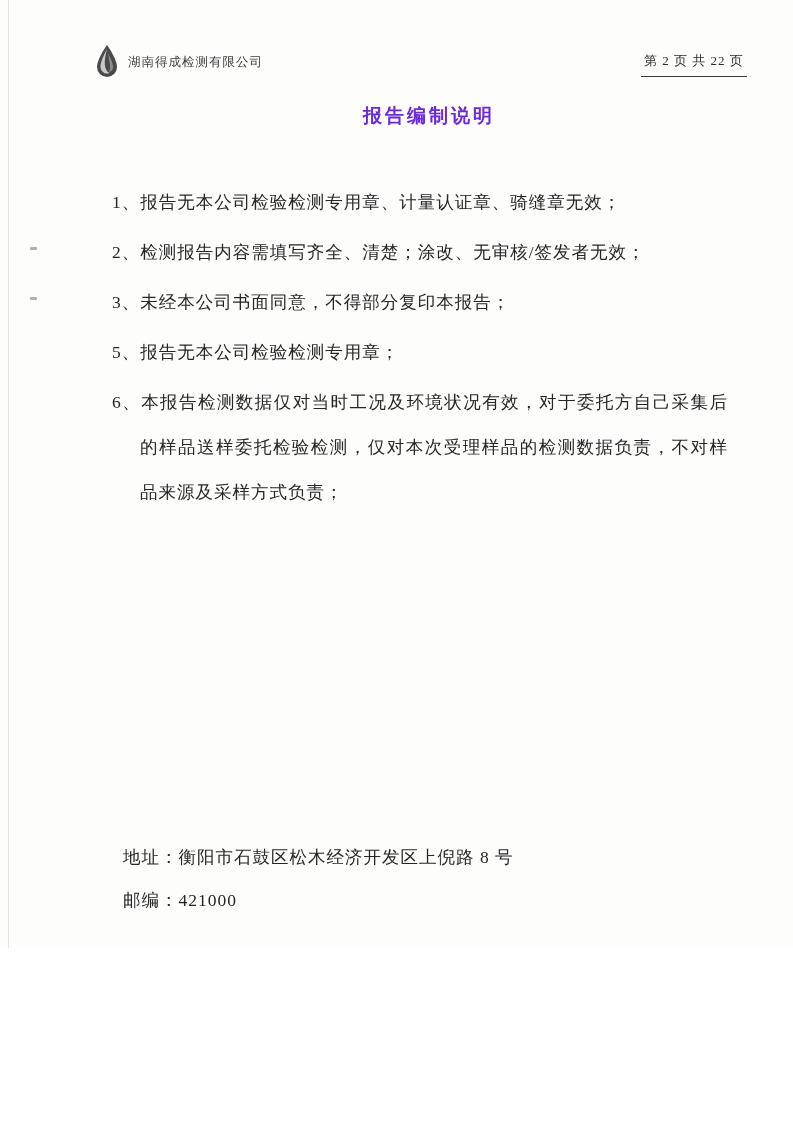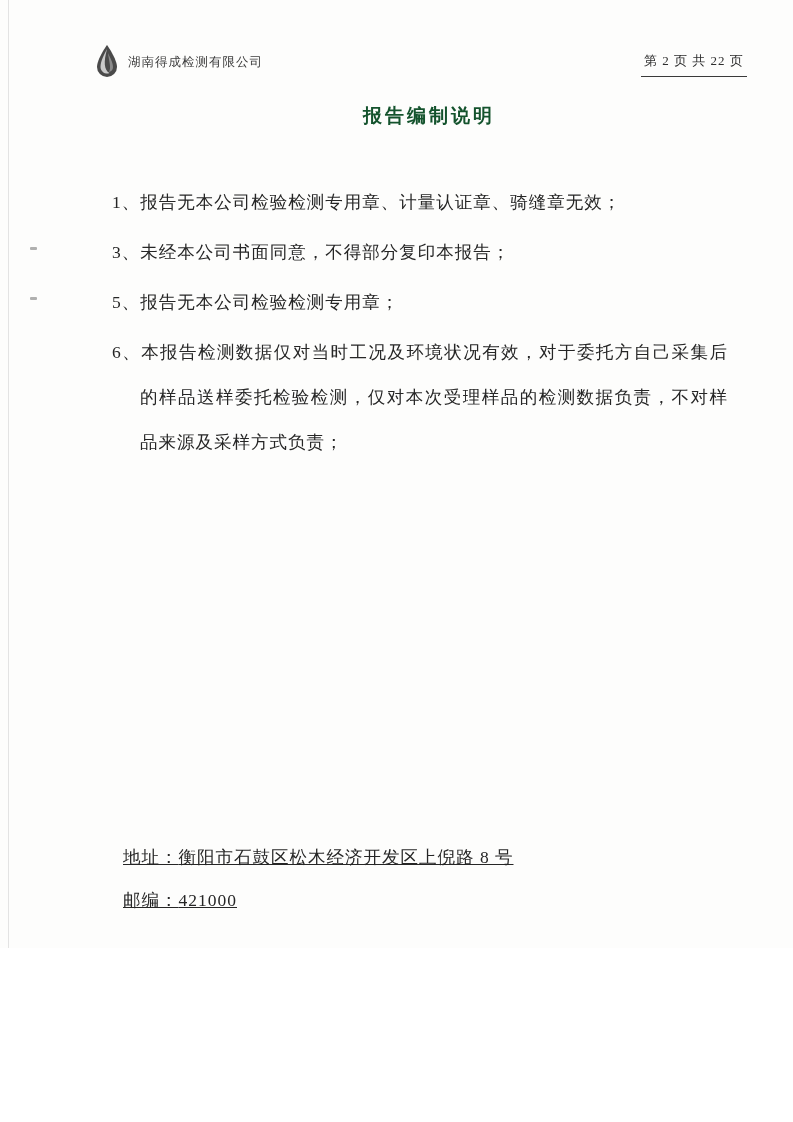--- a/index.html
+++ b/index.html
@@ -67,21 +67,21 @@
   
   .doc-title {
     position: absolute;
     left: 121px;
     width: 616px;
     top: 103px;
     text-align: center;
     font-size: 19px;
     font-weight: bold;
     letter-spacing: 3px;
-    color: #14532d;
+    color: #6d28d9;
   }
 
   
   .notes {
     position: absolute;
     left: 112px;
     top: 180px;
     width: 616px;
     font-size: 17.5px;
     letter-spacing: 1px;
@@ -96,21 +96,20 @@
 
   
   .contact {
     position: absolute;
     left: 123px;
     top: 836px;
     width: 500px;
     font-size: 17.5px;
     letter-spacing: 1px;
     line-height: 43px;
-    text-decoration: underline;
   }
   .contact-line { white-space: nowrap; }
 </style>
 </head>
 <body>
 
 <div class="page">
 
   <div class="scan-edge"></div>
   <div class="scan-mark m1"></div>
@@ -121,20 +120,21 @@
     <path d="M13 5 C10 11 6.5 17 6.5 23 a6.5 6.5 0 0 0 9 6 C10 26 9.5 18 13 5 Z" fill="#c9c9c9"></path>
     <path d="M14 9 C16 14 19 18 19 23 a5 5 0 0 1 -4 5 C17.5 24 15 17 14 9 Z" fill="#8b8b8b"></path>
   </svg>
   <div class="company-name">湖南得成检测有限公司</div>
   <div class="page-number">第 2 页 共 22 页</div>
 
   <div class="doc-title">报告编制说明</div>
 
   <div class="notes">
     <div class="note-item"><span>1、</span><span>报告无本公司检验检测专用章、计量认证章、骑缝章无效；</span></div>
+    <div class="note-item"><span>2、</span><span>检测报告内容需填写齐全、清楚；涂改、无审核/签发者无效；</span></div>
     <div class="note-item"><span>3、</span><span>未经本公司书面同意，不得部分复印本报告；</span></div>
     <div class="note-item"><span>5、</span><span>报告无本公司检验检测专用章；</span></div>
     <div class="note-item"><span>6、</span><span>本报告检测数据仅对当时工况及环境状况有效，对于委托方自己采集后的样品送样委托检验检测，仅对本次受理样品的检测数据负责，不对样品来源及采样方式负责；</span></div>
   </div>
 
   <div class="contact">
     <div class="contact-line"><span>地址：</span><span>衡阳市石鼓区松木经济开发区上倪路 8 号</span></div>
     <div class="contact-line"><span>邮编：</span><span>421000</span></div>
   </div>
 

